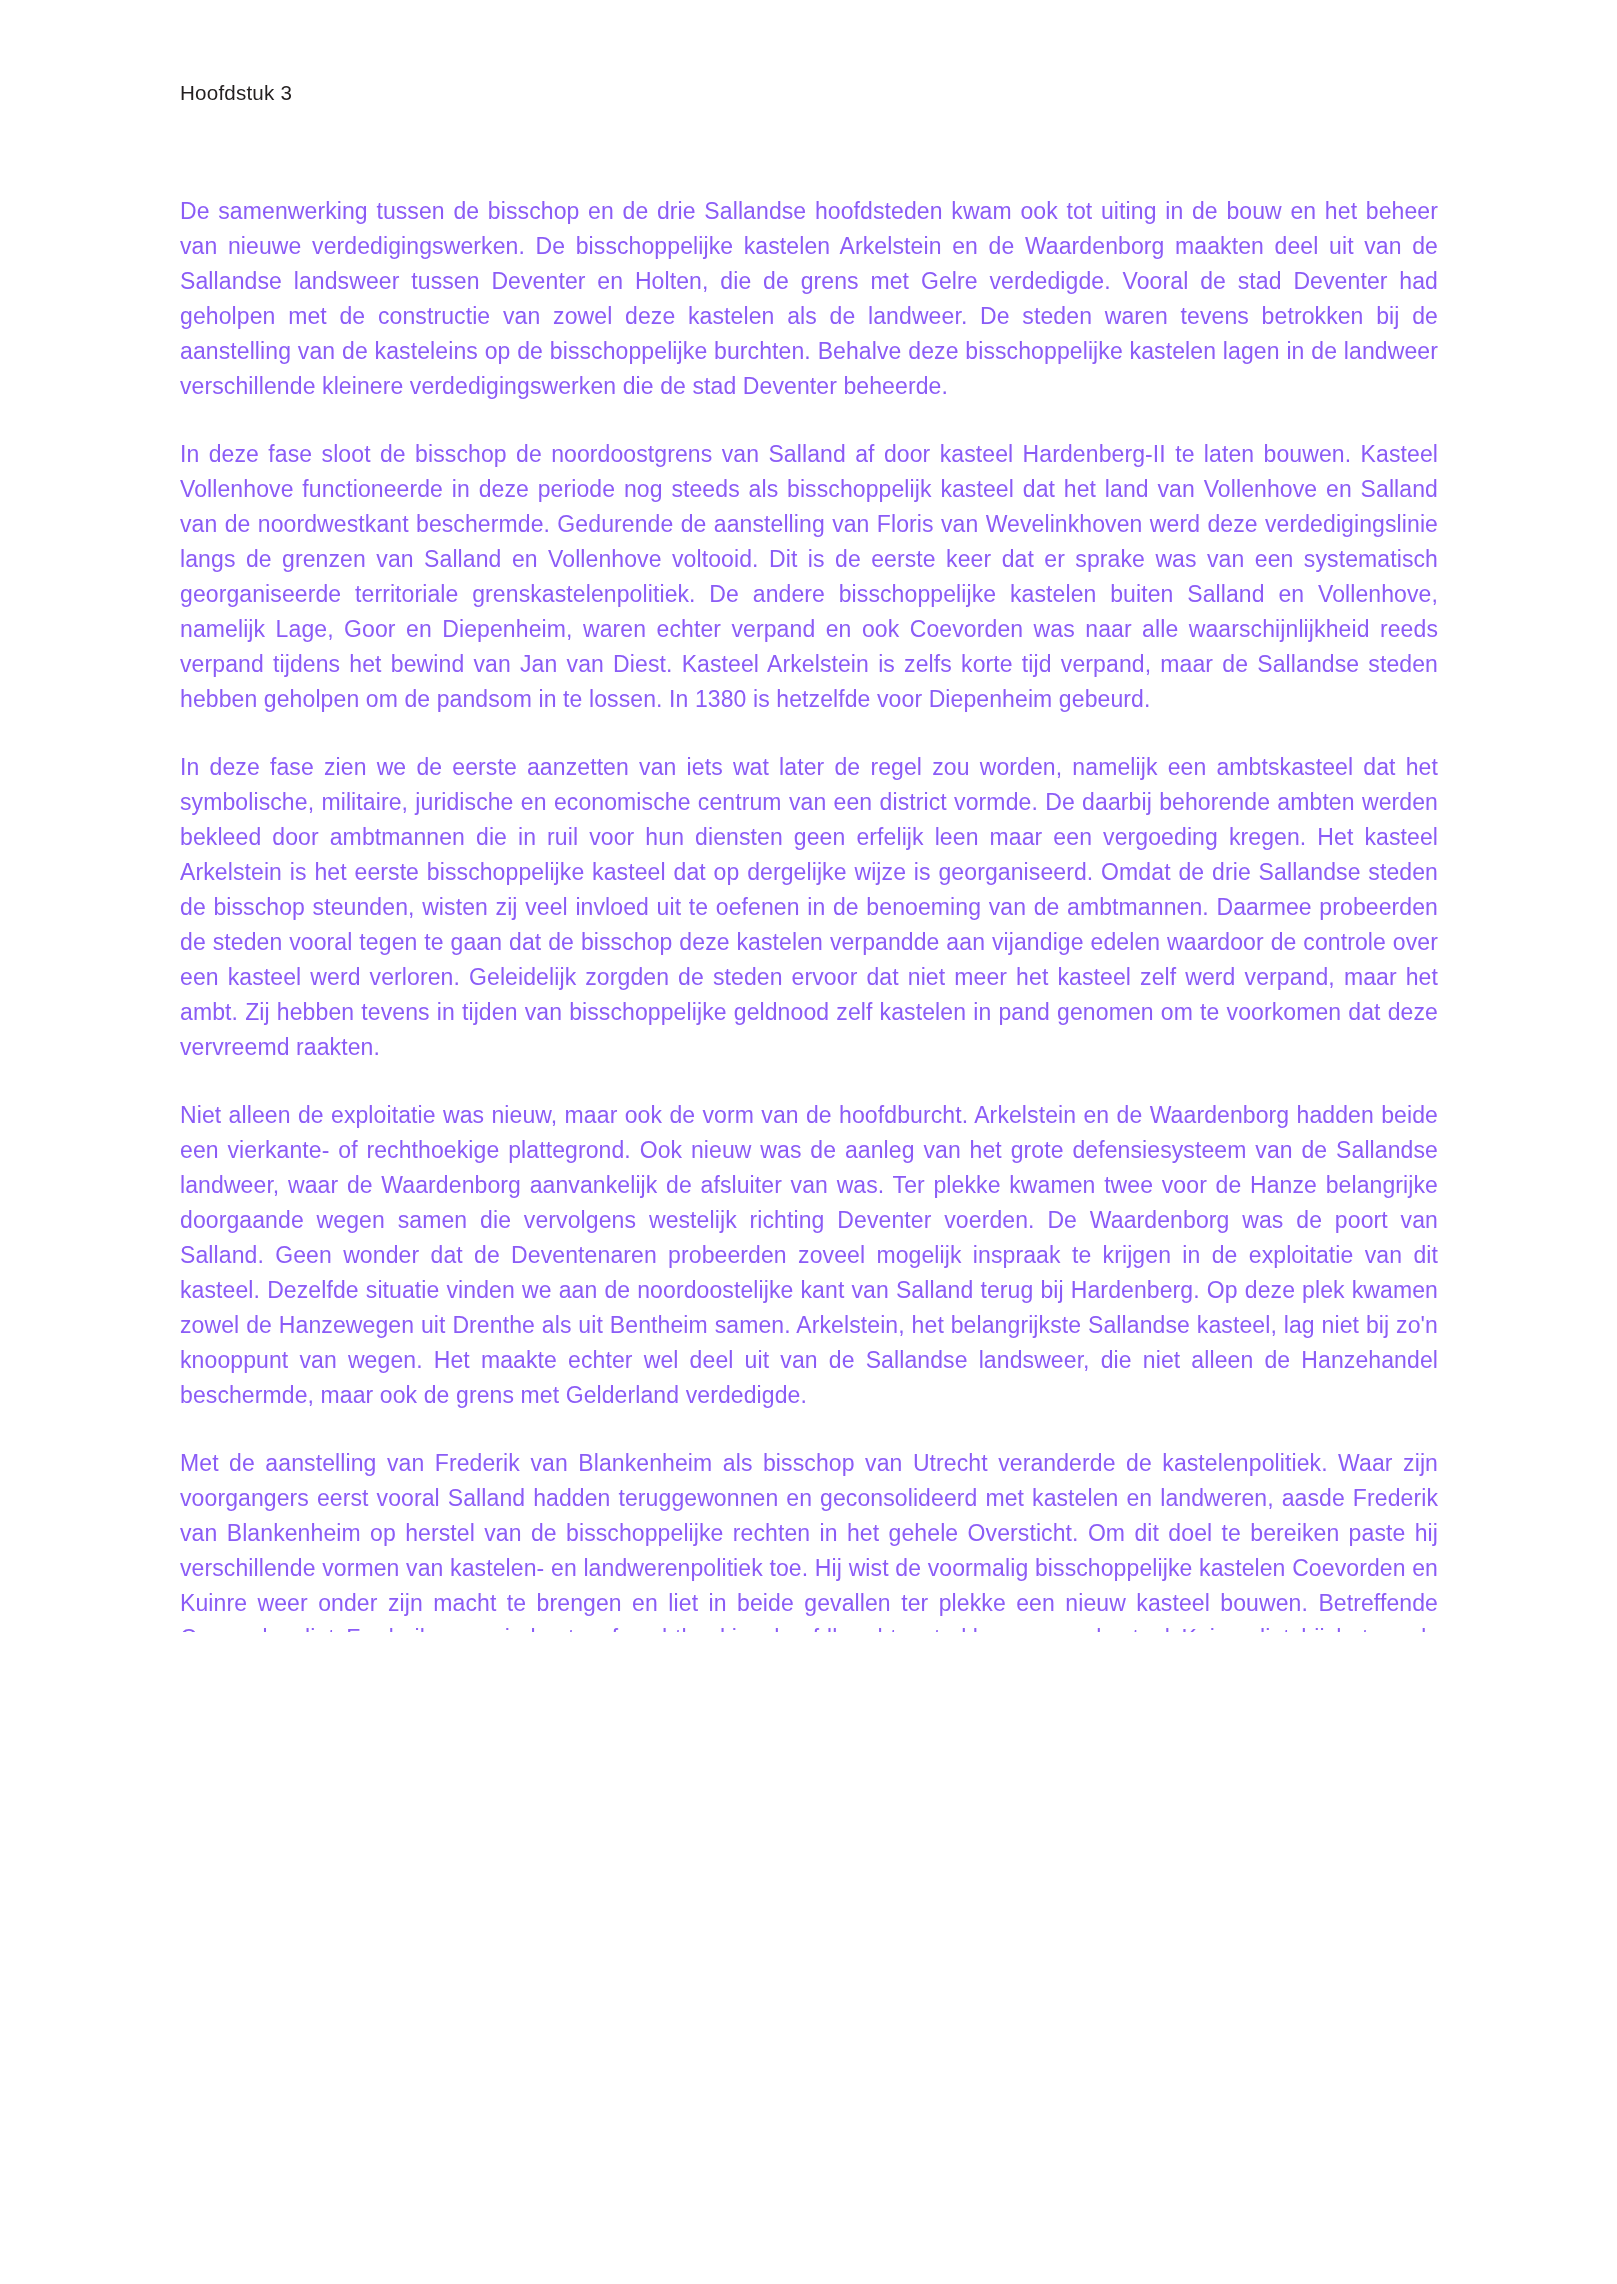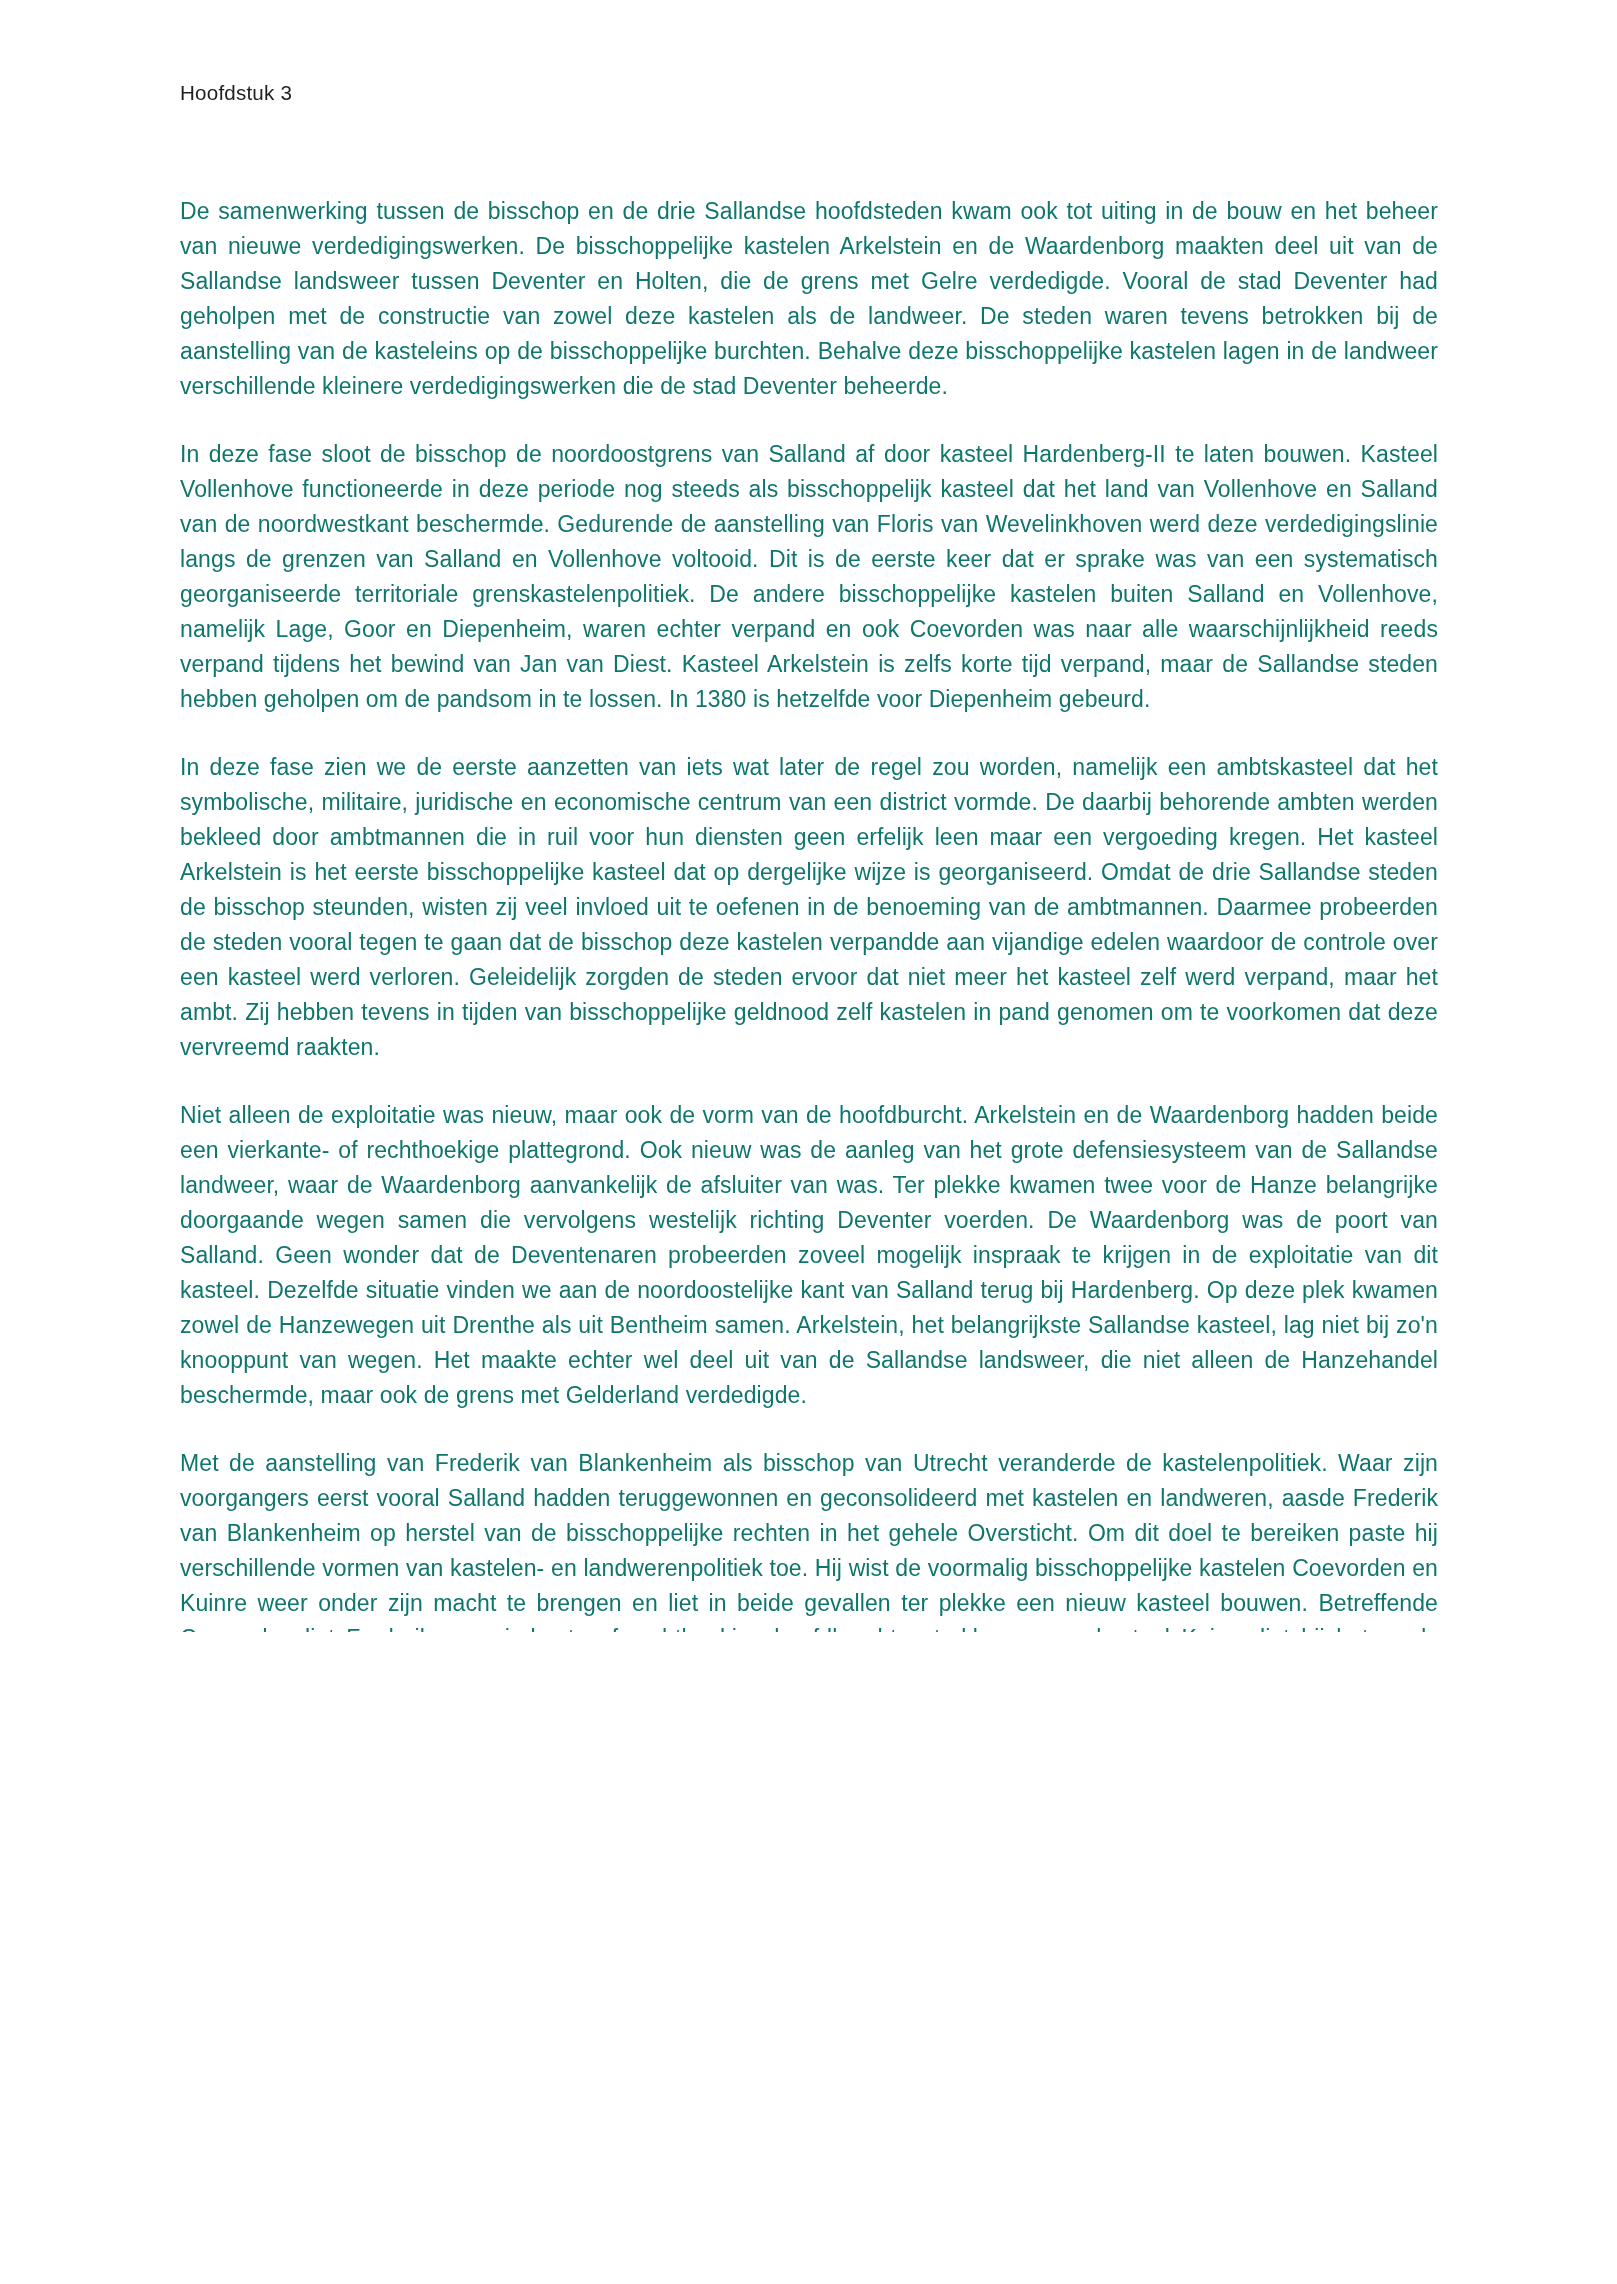--- a/index.html
+++ b/index.html
@@ -36,21 +36,21 @@
     top: 194px;
     width: 1258px;
   }
   p.body {
     margin: 0 0 33px 0;
     font-size: 23px;
     line-height: 35px;
     text-align: justify;
     text-justify: inter-word;
     letter-spacing: 0.1px;
-    color: #0f766e;
+    color: #8b5cf6;
   }
   p.body:last-child {
     margin-bottom: 0;
   }
   h2.subhead {
     margin: 0;
     font-size: 23px;
     line-height: 35px;
     font-style: italic;
     font-weight: bold;

